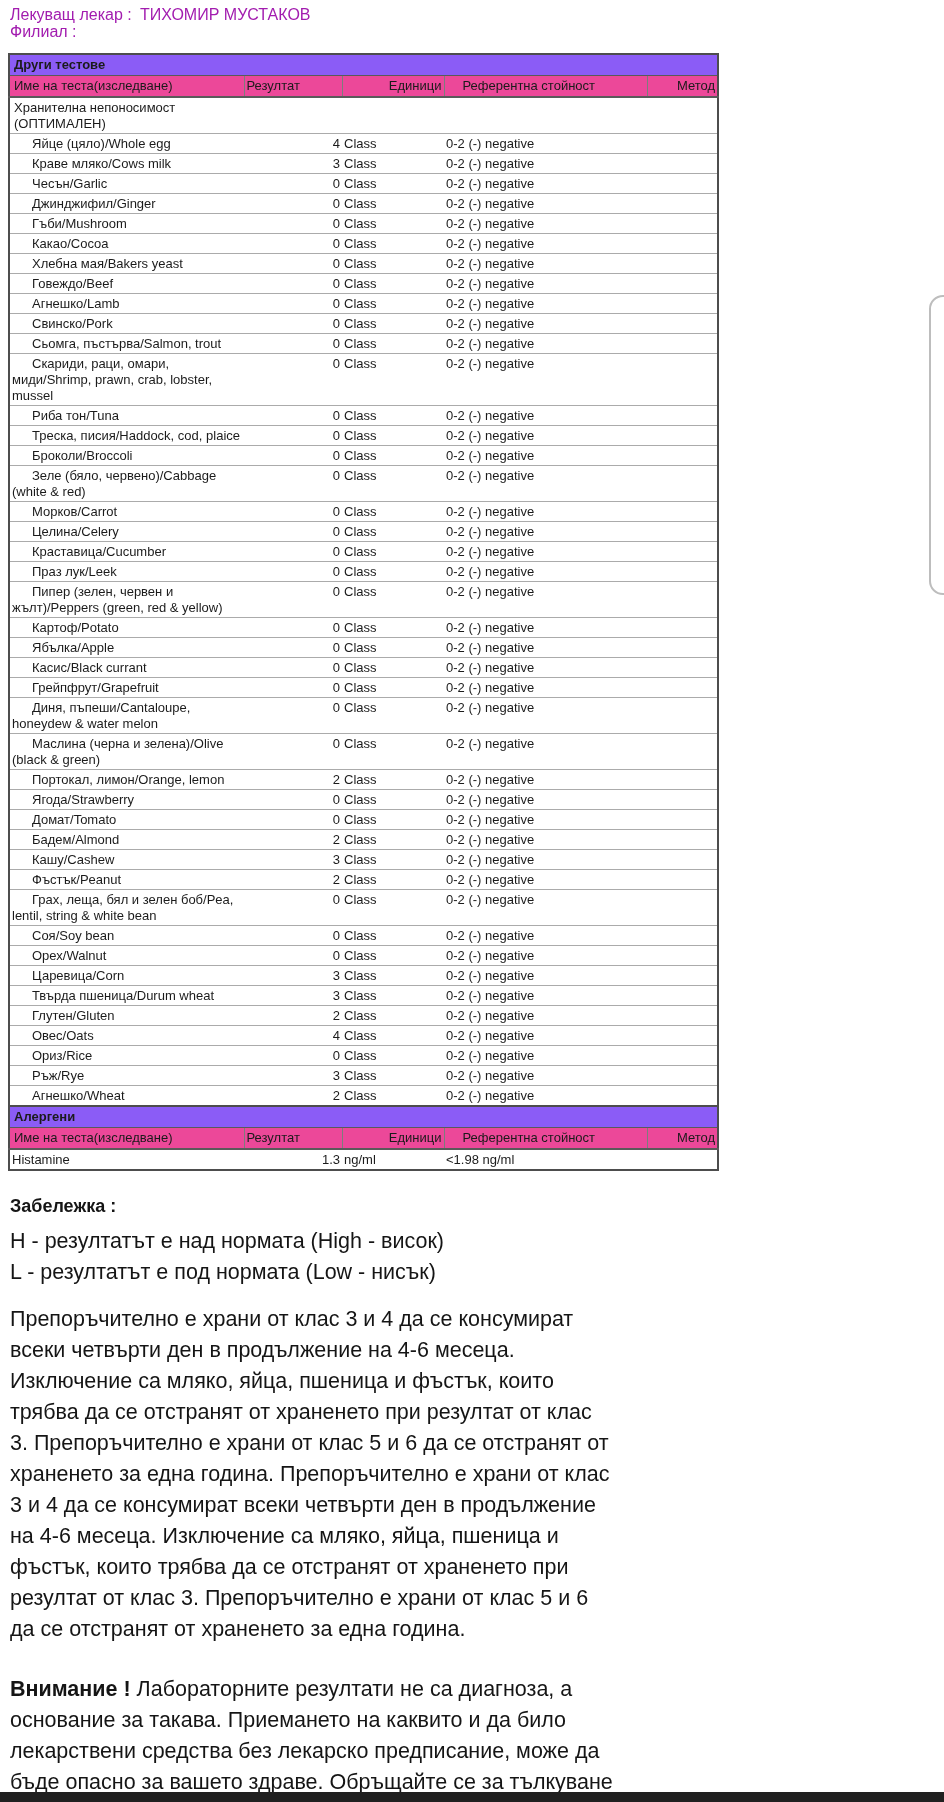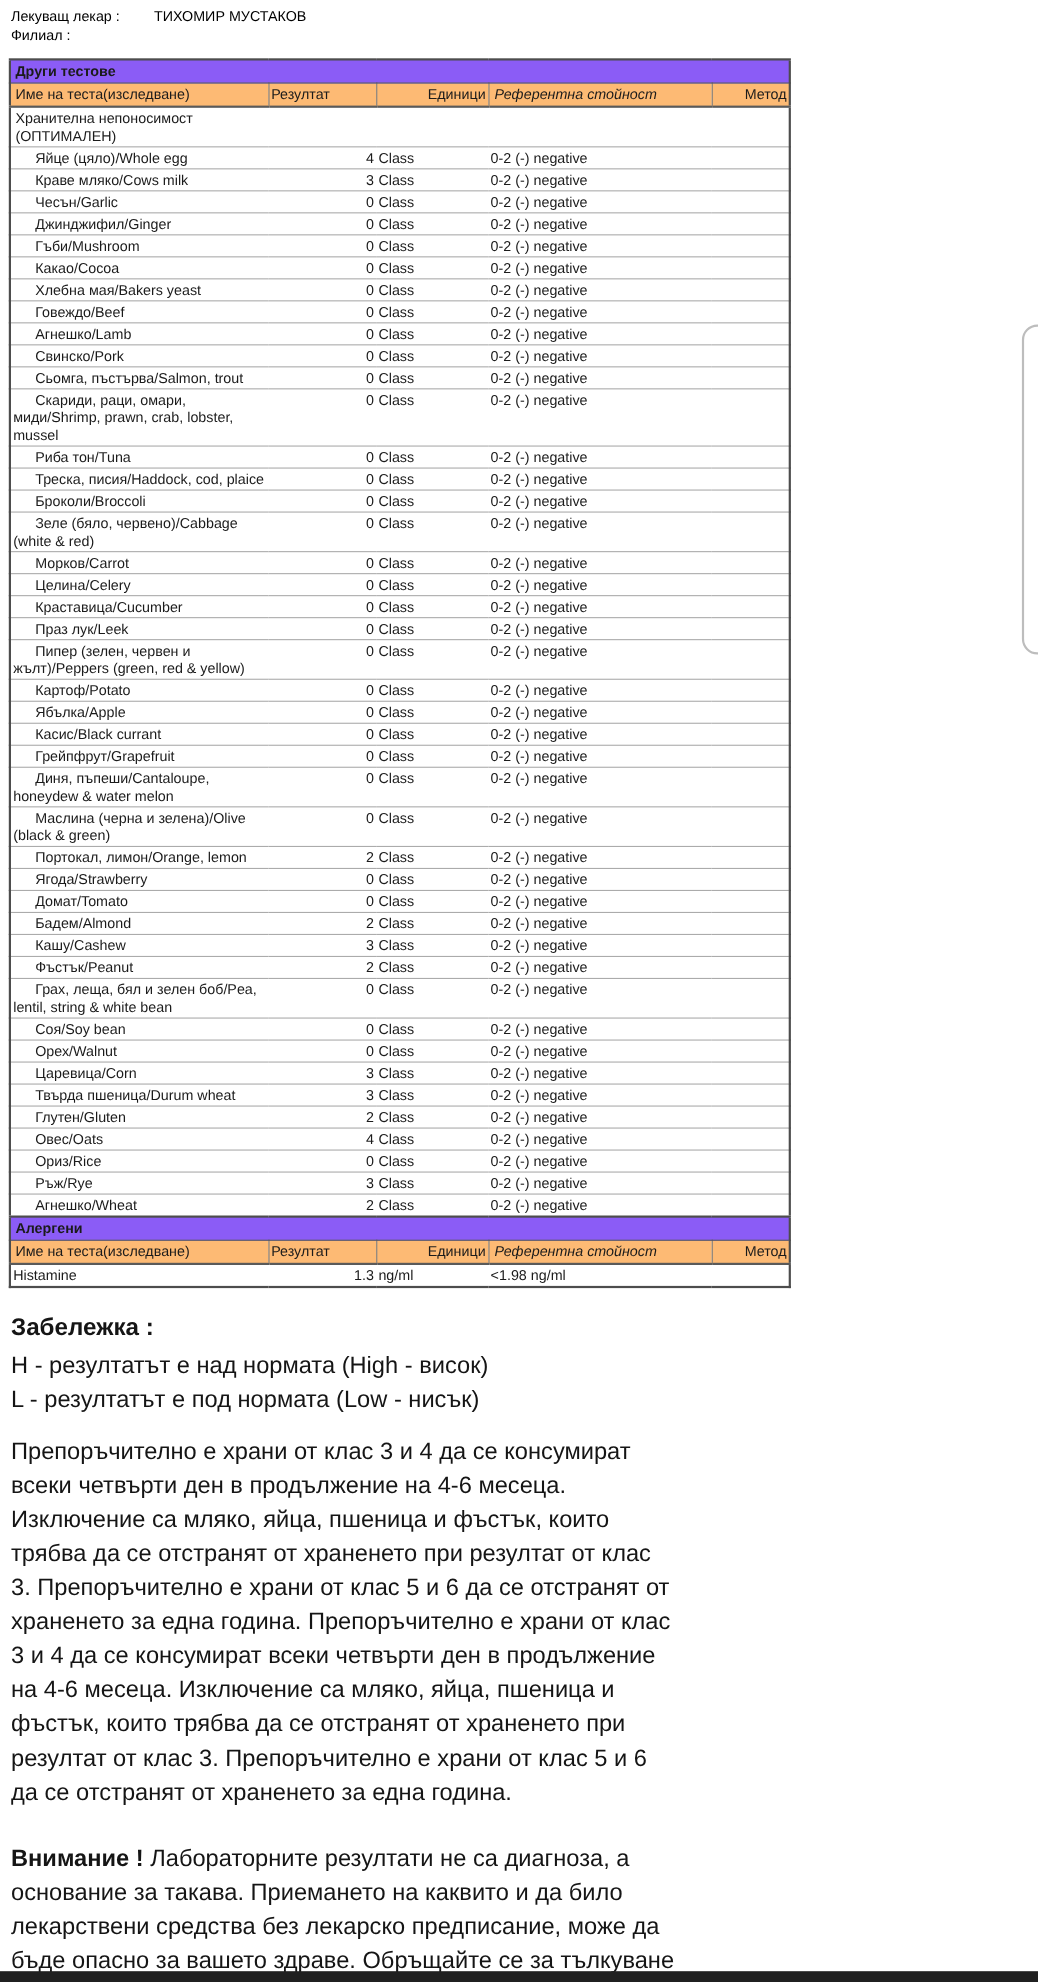--- a/index.html
+++ b/index.html
@@ -2,59 +2,59 @@
 <html><head>
 <meta charset="utf-8">
 <style>
   html,body{margin:0;padding:0;}
   body{
     width:944px;height:1802px;position:relative;overflow:hidden;
     background:#ffffff;color:#1b1b1b;
     font-family:"Liberation Sans", sans-serif;
   }
   
-  .top{margin:6px 0 0 10px;font-size:13px;line-height:17px;color:#000000;}
+  .top{margin:6px 0 0 10px;font-size:16px;line-height:17px;color:#a21caf;}
   .top .lbl{display:inline-block;min-width:130px;}
   
   table.results{
     border-collapse:collapse;table-layout:fixed;
     width:709px;margin:13px 0 0 8px;
     font-size:13px;line-height:16px;color:#1b1b1b;
     border:2px solid #4d4d4d;
   }
   table.results td{vertical-align:top;word-wrap:break-word;}
   tr.bar td{
     background:#8b5cf6;font-weight:bold;
     border-top:2px solid #4d4d4d;border-bottom:1px solid #5a5a5a;
     padding:2px 2px 2px 4px;
   }
   tr.hdr td{
-    background:#fdba74;
+    background:#ec4899;
     border:1px solid #7d7d7d;
     border-top:1px solid #5a5a5a;border-bottom:2px solid #5a5a5a;
     padding:2px;
     margin-left:24px;
   }
   tr.hdr td.h-name{padding-left:4px;}
   tr.hdr td.h-res{text-align:left;padding-right:6px;}
   tr.hdr td.h-unit{padding-left:18px;text-align:right;}
-  tr.hdr td.h-ref{padding-left:5px;font-style:italic;}
+  tr.hdr td.h-ref{padding-left:18px;}
   tr.hdr td.h-met{text-align:right;}
   tr.grp td{border-top:1px solid #ababab;padding:1.5px 2px;}
   tr.grp .grpw{width:185px;padding-left:2px;}
   tr.data-row td{border-top:1px solid #ababab;padding:1.5px 2px;}
   td.c-name{text-indent:20px;padding-left:2px;}
   td.c-name.noind{text-indent:0;}
   td.c-res{text-align:right;padding-right:7px;}
   td.c-unit{padding-left:11px;}
   td.c-ref{padding-left:5px;}
   td.c-met{text-align:center;}
   
   .notes{margin:20px 0 0 10px;width:604px;font-size:21.5px;line-height:31px;color:#151515;}
-  .notes .nt{font-size:22px;font-weight:bold;margin:0 0 4px 0;}
+  .notes .nt{font-size:18px;font-weight:bold;margin:0 0 4px 0;}
   .notes .para{margin-top:16px;}
   .notes .warning{margin-top:29px;width:612px;}
   
   .bottom-bar{position:absolute;left:0;bottom:0;width:944px;height:10px;background:#202020;}
   
   .edge-panel{
     position:absolute;top:295px;right:-13px;width:24px;height:296px;
     background:#fff;border:2px solid #bdbdbd;border-radius:14px;
   }
 </style>

